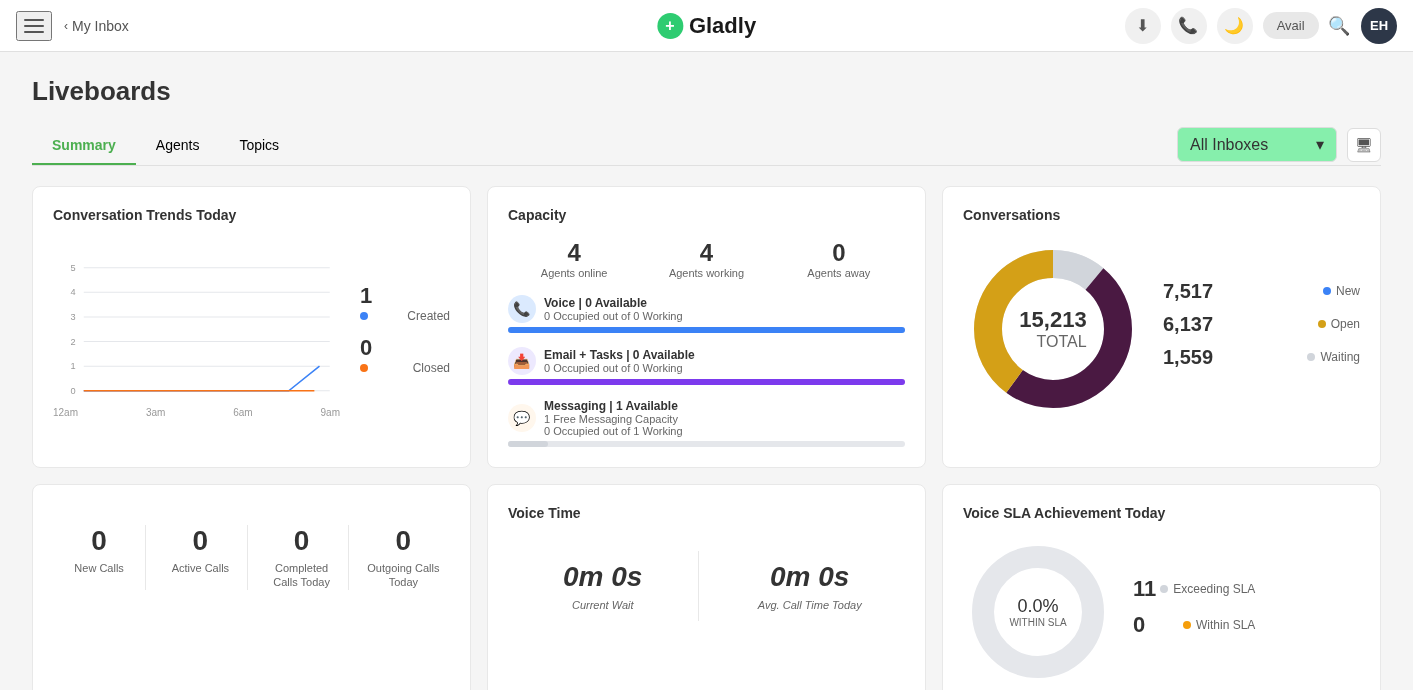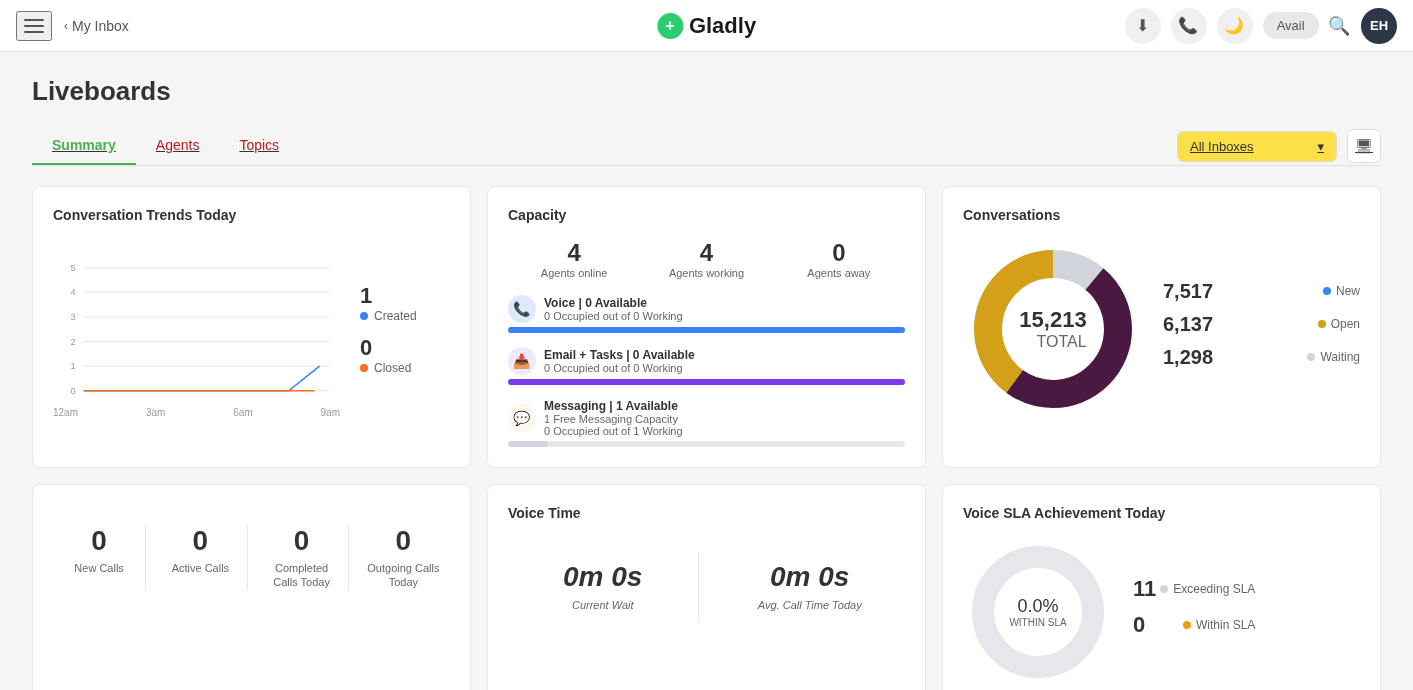--- a/index.html
+++ b/index.html
@@ -33,32 +33,32 @@
       width: 36px; height: 36px; border-radius: 50%; background: #2d3748;
       display: flex; align-items: center; justify-content: center; color: white;
       font-size: 13px; font-weight: 600; cursor: pointer;
     }
 
     
     .content { padding: 24px 32px; }
     .page-title { font-size: 26px; font-weight: 700; margin-bottom: 20px; }
 
     
-    .tabs { display: flex; align-items: center; justify-content: space-between; border-bottom: 1px solid #e0e0e0; margin-bottom: 20px; text-decoration: underline; }
+    .tabs { display: flex; align-items: flex-start; justify-content: space-between; border-bottom: 1px solid #e0e0e0; margin-bottom: 20px; }
     .tab-list { display: flex; gap: 0; }
     .tab {
-      padding: 10px 20px; font-size: 14px; cursor: pointer; color: #b91c1c;
+      padding: 10px 20px; font-size: 14px; cursor: pointer; color: #000000;
       border-bottom: 2px solid transparent; background: none; border-top: none; border-left: none; border-right: none;
     }
     .tab.active { color: #4caf50; border-bottom: 2px solid #4caf50; font-weight: 600; }
     .tab-right { display: flex; align-items: center; gap: 10px; }
     .inbox-select {
       display: flex; align-items: center; gap: 8px;
       border: 1px solid #ddd; border-radius: 6px; padding: 7px 12px;
-      font-size: 13px; background: #fde047; cursor: pointer; min-width: 160px;
+      font-size: 16px; background: #86efac; cursor: pointer; min-width: 160px;
       justify-content: space-between;
     }
     .monitor-btn {
       width: 34px; height: 34px; border: 1px solid #ddd; border-radius: 6px;
       display: flex; align-items: center; justify-content: center; cursor: pointer; background: #fff; font-size: 14px; color: #555;
     }
 
     
     .cards-grid { display: grid; grid-template-columns: 1fr 1fr 1fr; gap: 16px; margin-bottom: 16px; }
     .card { background: #fff; border-radius: 8px; padding: 20px; border: 1px solid #e8e8e8; }
@@ -66,21 +66,21 @@
 
     
     .trends-card { }
     .trends-content { display: flex; gap: 20px; }
     .chart-area { flex: 1; position: relative; }
     .chart-svg { width: 100%; height: 160px; }
     .chart-labels { display: flex; justify-content: space-between; margin-top: 4px; font-size: 10px; color: #999; gap: 24px; }
     .trends-stats { display: flex; flex-direction: column; justify-content: center; gap: 12px; min-width: 90px; }
     .stat-item { }
     .stat-number { font-size: 22px; font-weight: 700; }
-    .stat-label { display: flex; align-items: center; gap: 6px; font-size: 12px; color: #666; }
+    .stat-label { display: flex; align-items: center; gap: 6px; font-size: 12px; color: #666; justify-content: space-between; }
     .dot { width: 8px; height: 8px; border-radius: 50%; }
     .dot-blue { background: #3b82f6; }
     .dot-orange { background: #f97316; }
 
     
     .capacity-card { }
     .capacity-header { display: grid; grid-template-columns: 1fr 1fr 1fr; text-align: center; margin-bottom: 16px; }
     .cap-stat { }
     .cap-number { font-size: 24px; font-weight: 700; }
     .cap-label { font-size: 11px; color: #666; }
@@ -332,21 +332,21 @@
             </div>
           </div>
           <div class="conv-stat-row">
             <div class="conv-stat-num">6,137</div>
             <div class="conv-stat-label">
               <span class="dot dot-yellow" style="background:#d4a017"></span>
               <span>Open</span>
             </div>
           </div>
           <div class="conv-stat-row">
-            <div class="conv-stat-num">1,298</div>
+            <div class="conv-stat-num">1,559</div>
             <div class="conv-stat-label">
               <span class="dot dot-gray" style="background:#d1d5db"></span>
               <span>Waiting</span>
             </div>
           </div>
         </div>
       </div>
     </div>
   </div>
 

